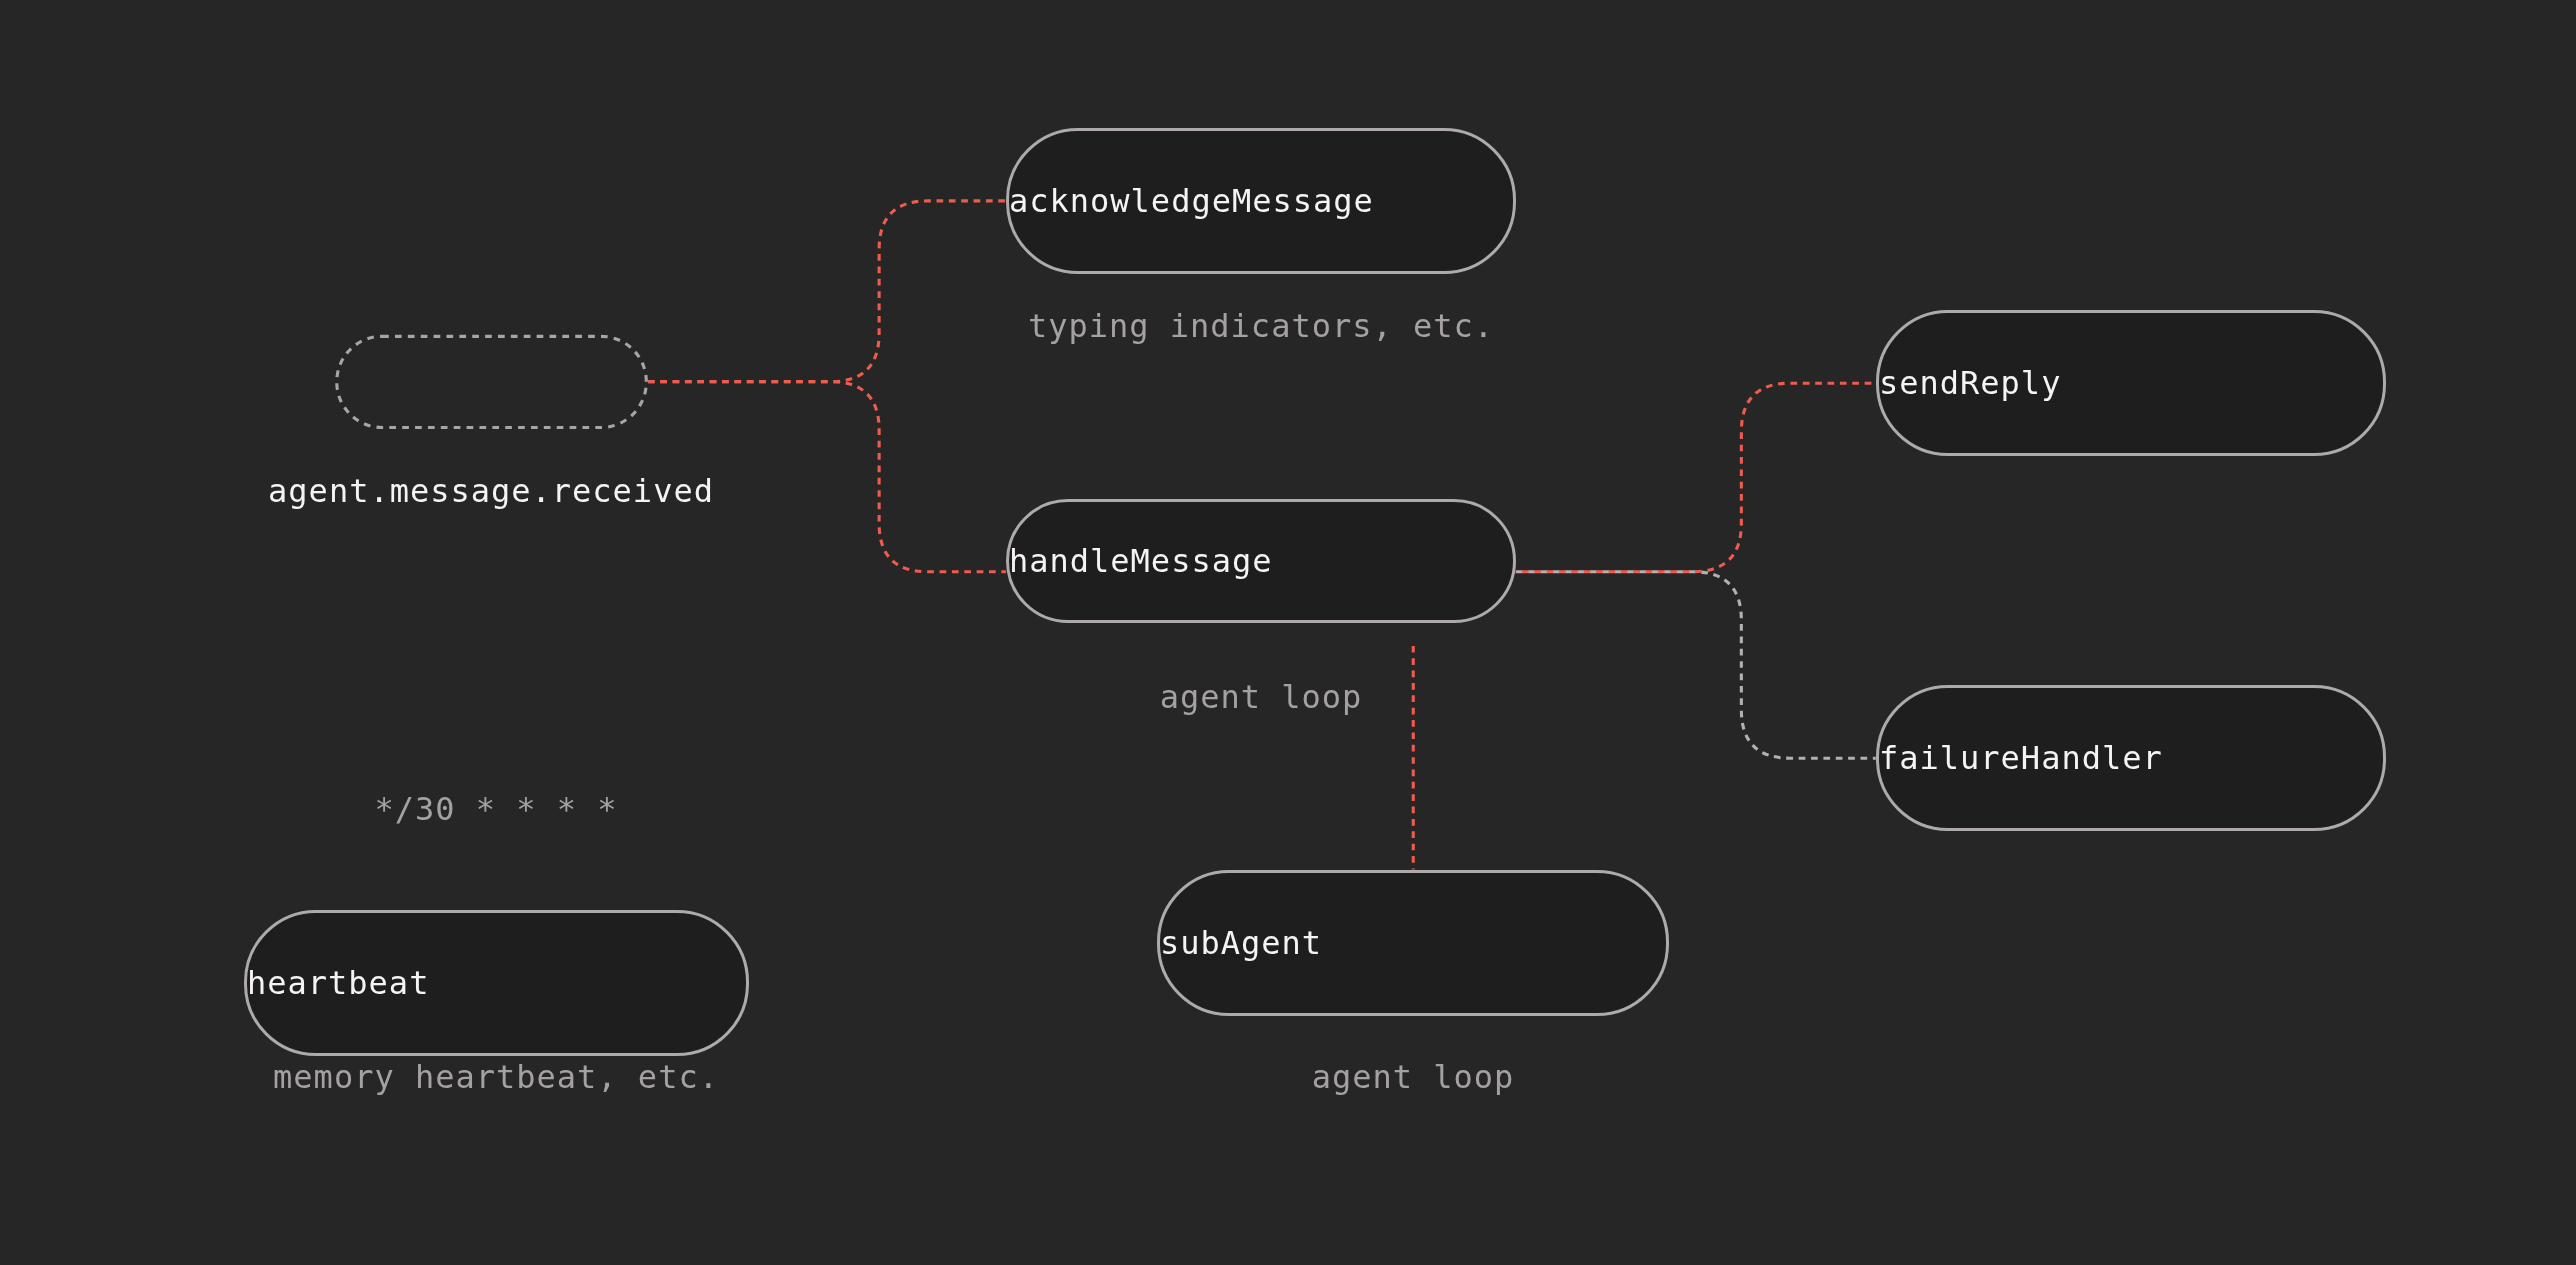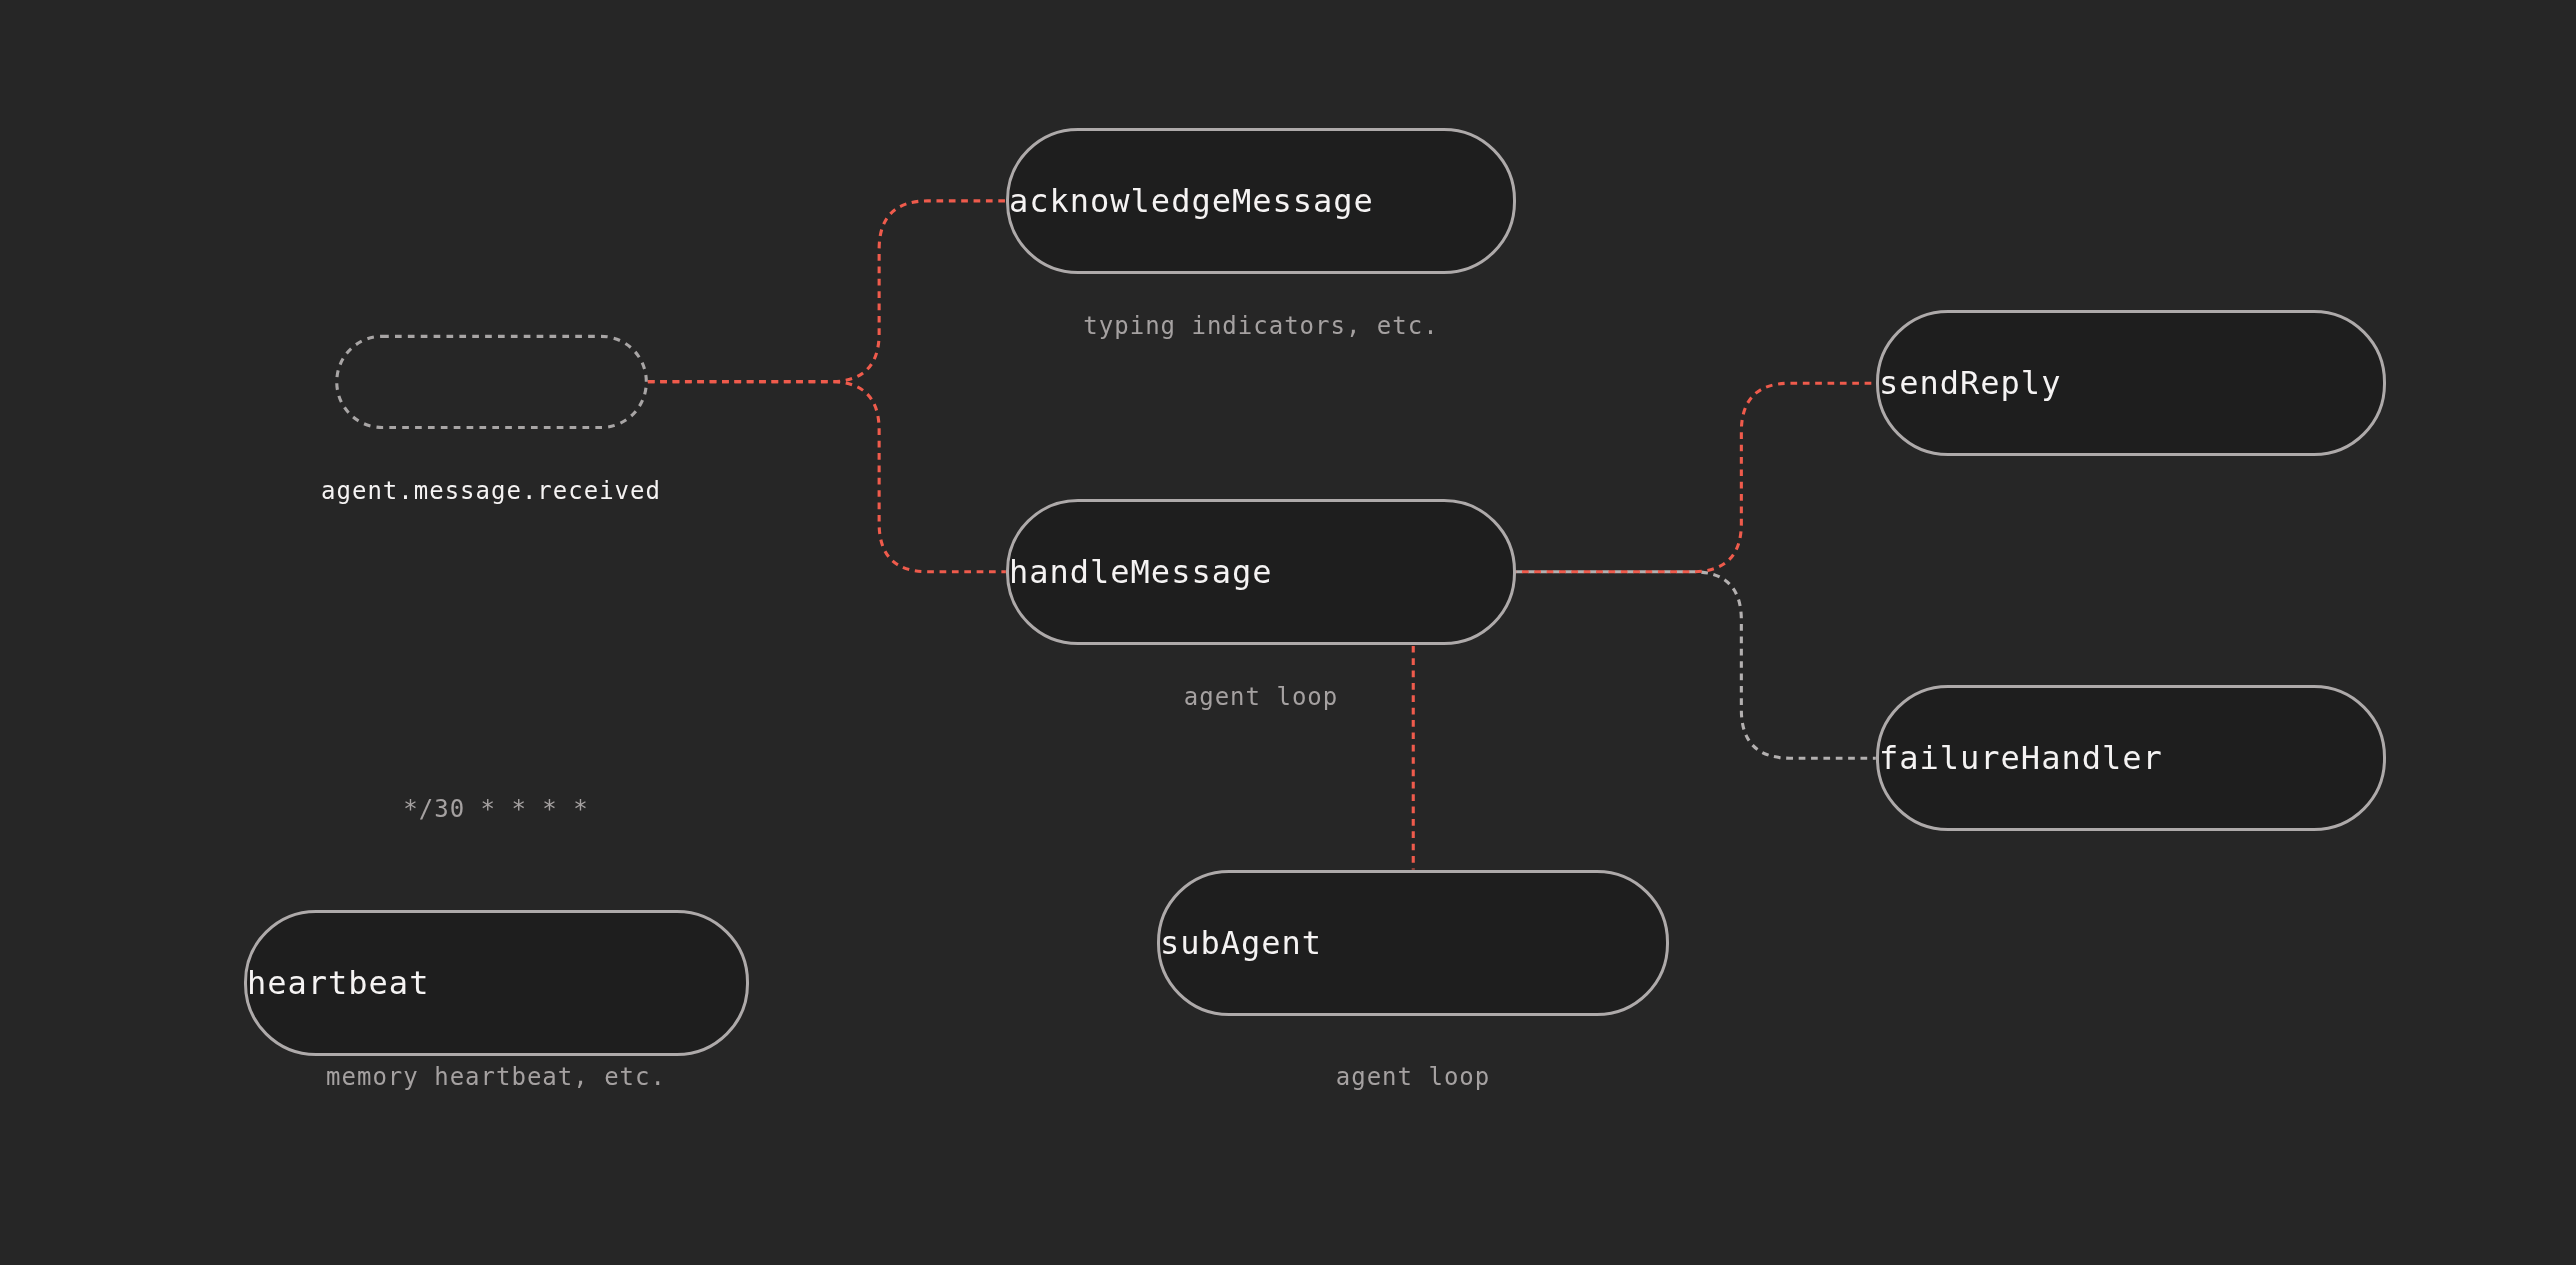--- a/index.html
+++ b/index.html
@@ -30,21 +30,21 @@
     align-items: center;
     justify-content: flex-start;
     font-size: 32px;
     letter-spacing: 1px;
     color: var(--label-color, #ffffff);
     white-space: nowrap;
   }
   .floating-text {
     position: absolute;
     transform: translate(-50%, -50%);
-    font-size: 24px;
+    font-size: 32px;
     letter-spacing: 1px;
     white-space: nowrap;
   }
   .muted { color: var(--muted-color, #a5a1a1); }
   .bright { color: var(--label-color, #ffffff); }
 </style>
 </head>
 <body>
 
 <div class="canvas">
@@ -61,21 +61,21 @@
 
     <path class="edge-red" stroke-dashoffset="12" d="M 2942 1110 L 3286 1110 Q 3380 1110 3380 1016 L 3380 838 Q 3380 744 3474 744 L 3641 744"></path>
 
     <path class="edge-red" d="M 2743 1254 L 2743 1688"></path>
   </svg>
 
   <div class="node" style="left:1006px; top:128px; width:510px; height:146px;">
     <span>acknowledgeMessage</span>
   </div>
 
-  <div class="node" style="left:1006px; top:499px; width:510px; height:146px;">
+  <div class="node" style="left:1006px; top:499px; width:510px; height:124px;">
     <span>handleMessage</span>
   </div>
 
   <div class="node" style="left:1876px; top:310px; width:510px; height:146px;">
     <span>sendReply</span>
   </div>
 
   <div class="node" style="left:1876px; top:685px; width:510px; height:146px;">
     <span>failureHandler</span>
   </div>

